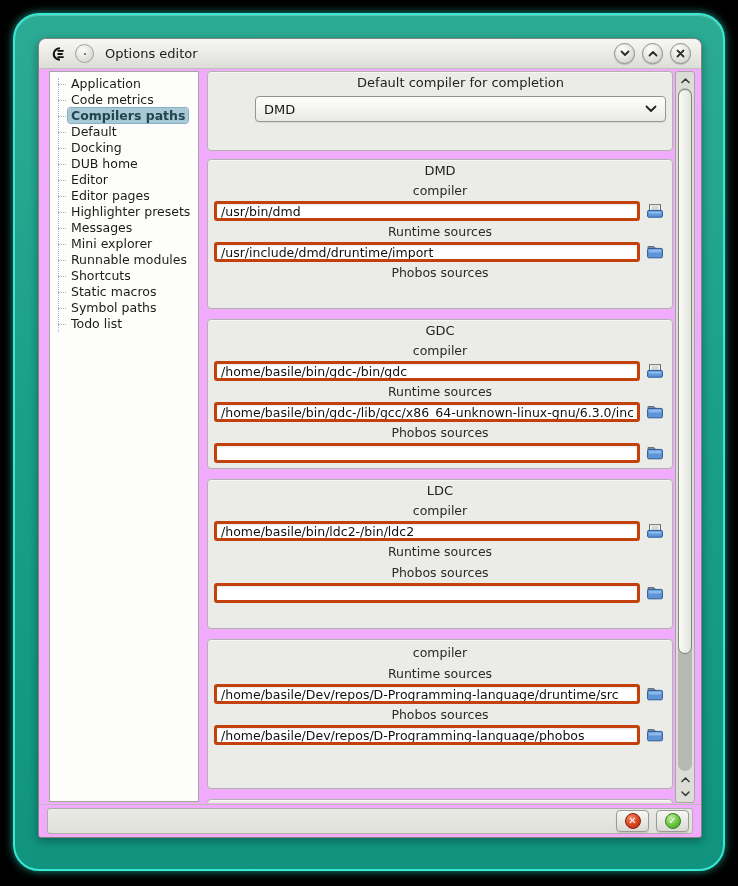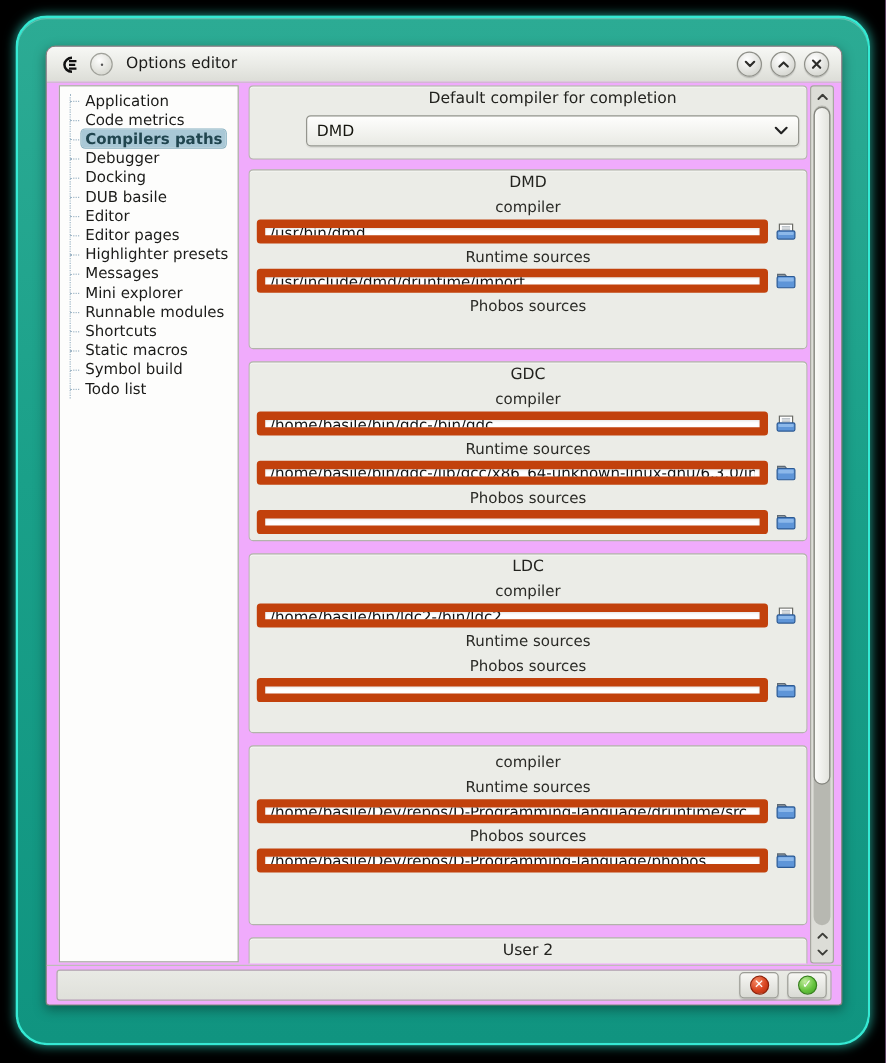--- a/index.html
+++ b/index.html
@@ -88,32 +88,32 @@
     border-radius: 4px;
     padding: 2px 6px 0 6px;
     box-shadow: inset 0 1px 0 rgba(255,255,255,.6);
     overflow: hidden;
   }
   .group-title { height: 18px; line-height: 18px; text-align: center; font-size: 13px; color: #23231f; }
   .fld-label { height: 21px; line-height: 21px; text-align: center; font-size: 12.5px; color: #2a2a26; }
   .fld-row { height: 20px; display: flex; align-items: center; }
   .fld-row input {
     flex: 1 1 auto; height: 20px; min-width: 0;
-    border: 7px solid #c2410c; border-radius: 3px;
+    border: 3px solid #c2410c; border-radius: 3px;
     background: #fff; padding: 0 4px;
     font-family: "DejaVu Sans", sans-serif; font-size: 12.5px; color: #111;
     box-shadow: inset 0 1px 2px rgba(0,0,0,.10);
     white-space: nowrap; overflow: hidden;
   }
   .icon-btn {
     flex: 0 0 22px; width: 22px; height: 19px; margin-left: 4px;
     display: flex; align-items: center; justify-content: center;
     border-radius: 3px;
   }
-  .grp-default { height: 62px; margin-bottom: 8px; padding-left: 47px; }
+  .grp-default { height: 80px; margin-bottom: 8px; padding-left: 47px; }
   .grp-std { height: 150px; margin-bottom: 10px; }
   .grp-clipped { height: 150px; }
   .combo {
     margin-top: 4px; height: 26px;
     border: 1px solid #94958e; border-radius: 4px;
     background: linear-gradient(180deg,#fefefd,#e9eae4);
     display: flex; align-items: center; padding: 0 8px;
     font-size: 13px; color: #16160f;
     box-shadow: 0 1px 1px rgba(0,0,0,.08);
   }
@@ -190,32 +190,32 @@
     </span>
   </div>
 
   <div class="content">
 
     <div class="sidebar">
       <ul class="tree">
         <li><span>Application</span></li>
         <li><span>Code metrics</span></li>
         <li class="selected"><span>Compilers paths</span></li>
-        <li><span>Debugger</span></li>
+        <li><span>Default</span></li>
         <li><span>Docking</span></li>
-        <li><span>DUB basile</span></li>
+        <li><span>DUB home</span></li>
         <li><span>Editor</span></li>
         <li><span>Editor pages</span></li>
         <li><span>Highlighter presets</span></li>
         <li><span>Messages</span></li>
         <li><span>Mini explorer</span></li>
         <li><span>Runnable modules</span></li>
         <li><span>Shortcuts</span></li>
         <li><span>Static macros</span></li>
-        <li><span>Symbol build</span></li>
+        <li><span>Symbol paths</span></li>
         <li><span>Todo list</span></li>
       </ul>
     </div>
 
     <div class="splitter"></div>
 
     <div class="panel">
 
       <div class="group grp-default">
         <div class="group-title">Default compiler for completion</div>

